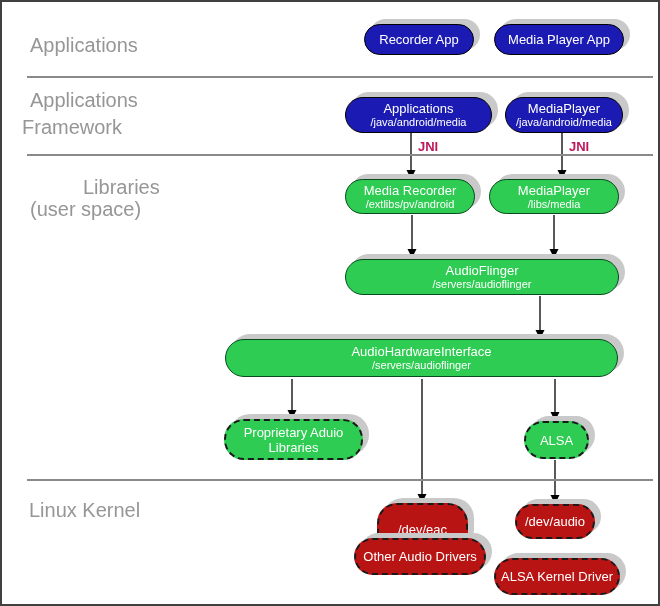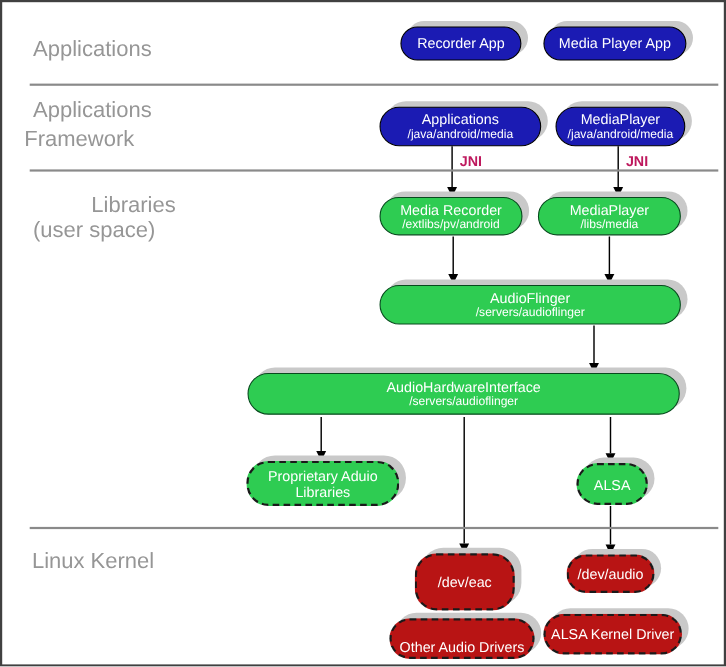--- a/index.html
+++ b/index.html
@@ -142,20 +142,20 @@
   <div class="node green dashed" style="left:522px;top:419px;width:65px;height:38px;">
     <div class="title">ALSA</div>
   </div>
 
   <div class="node red dashed" style="left:375px;top:501px;width:91px;height:52px;">
     <div class="title">/dev/eac</div>
   </div>
   <div class="node red dashed" style="left:513px;top:502px;width:80px;height:35px;">
     <div class="title">/dev/audio</div>
   </div>
-  <div class="node red dashed" style="left:352px;top:560px;width:132px;height:37px;justify-content:flex-end;">
+  <div class="node red dashed" style="left:352px;top:536px;width:132px;height:37px;">
     <div class="title">Other Audio Drivers</div>
   </div>
   <div class="node red dashed" style="left:492px;top:556px;width:126px;height:37px;">
     <div class="title">ALSA Kernel Driver</div>
   </div>
 
 </div>
 
 </body></html>

